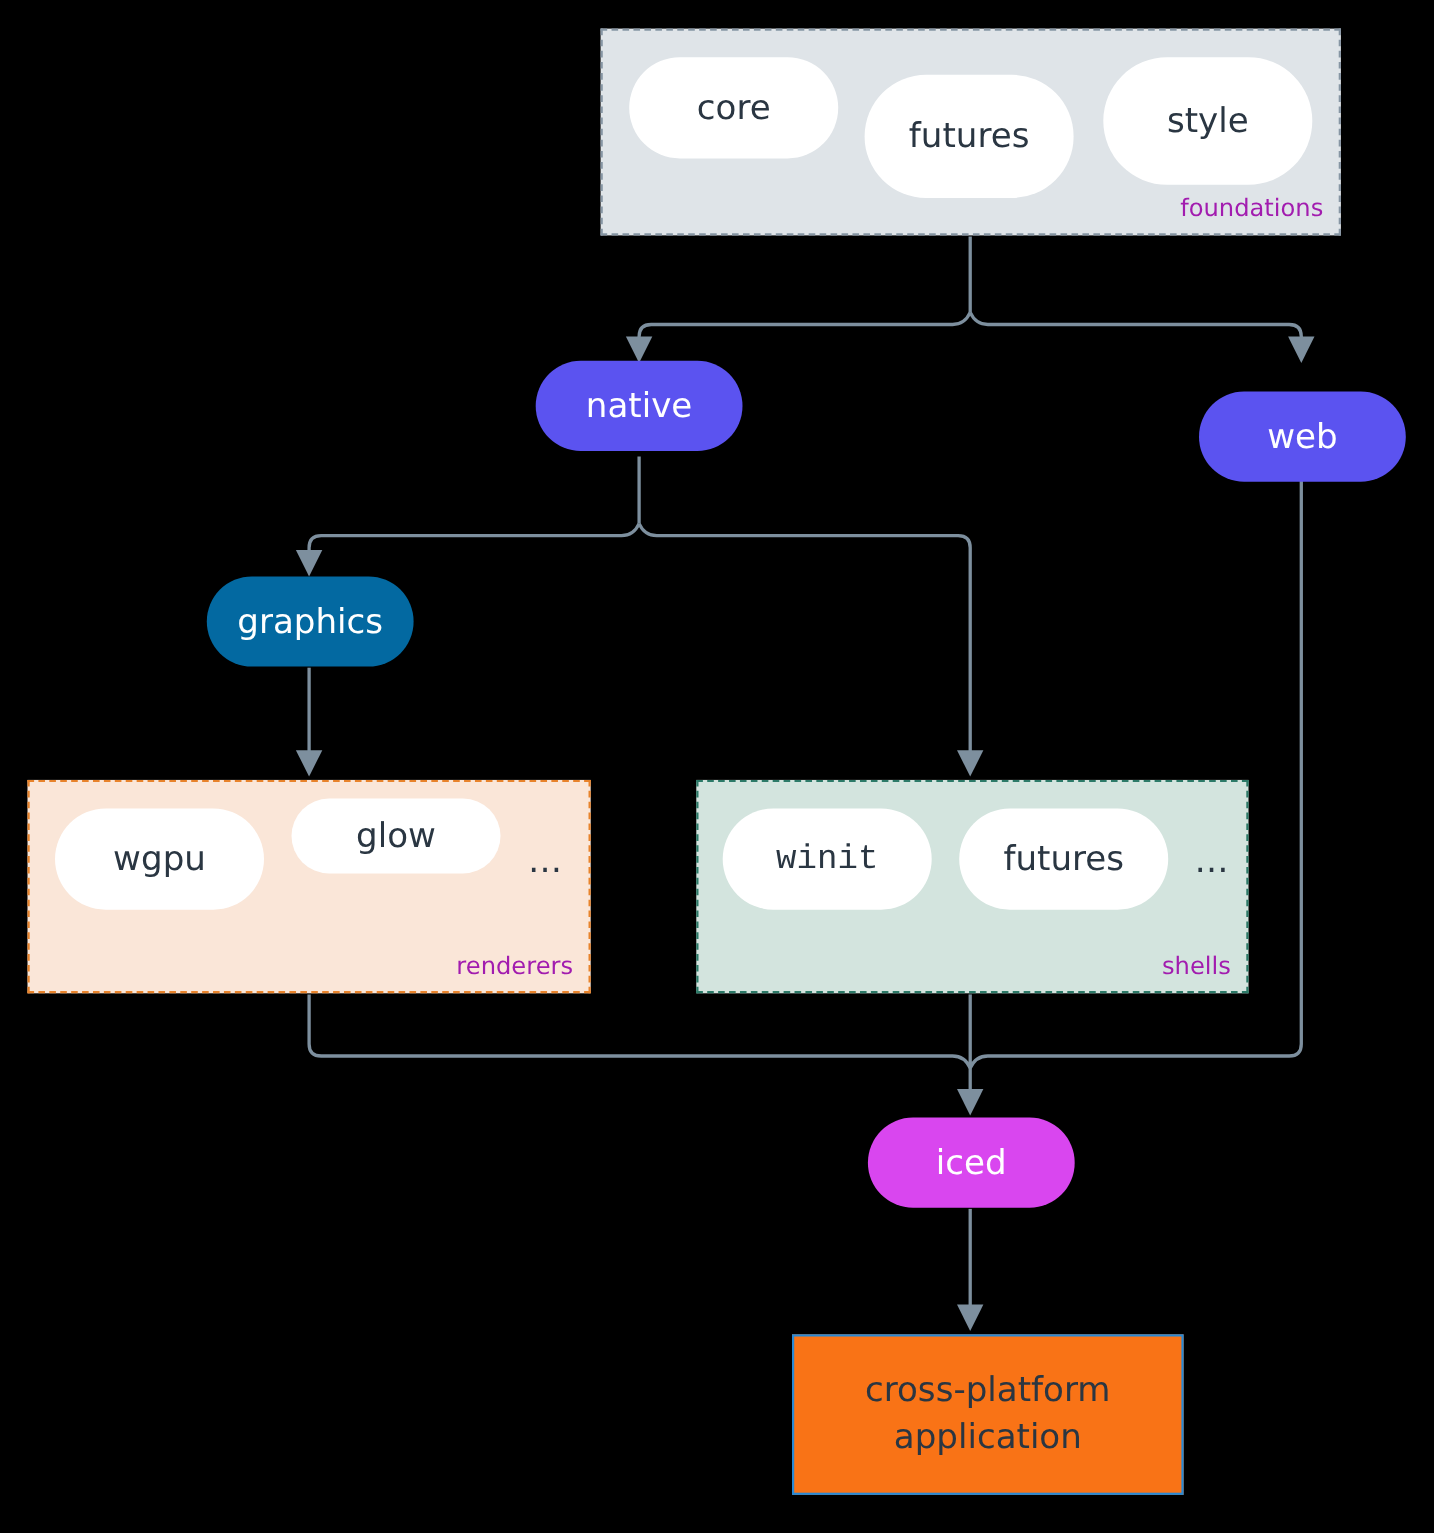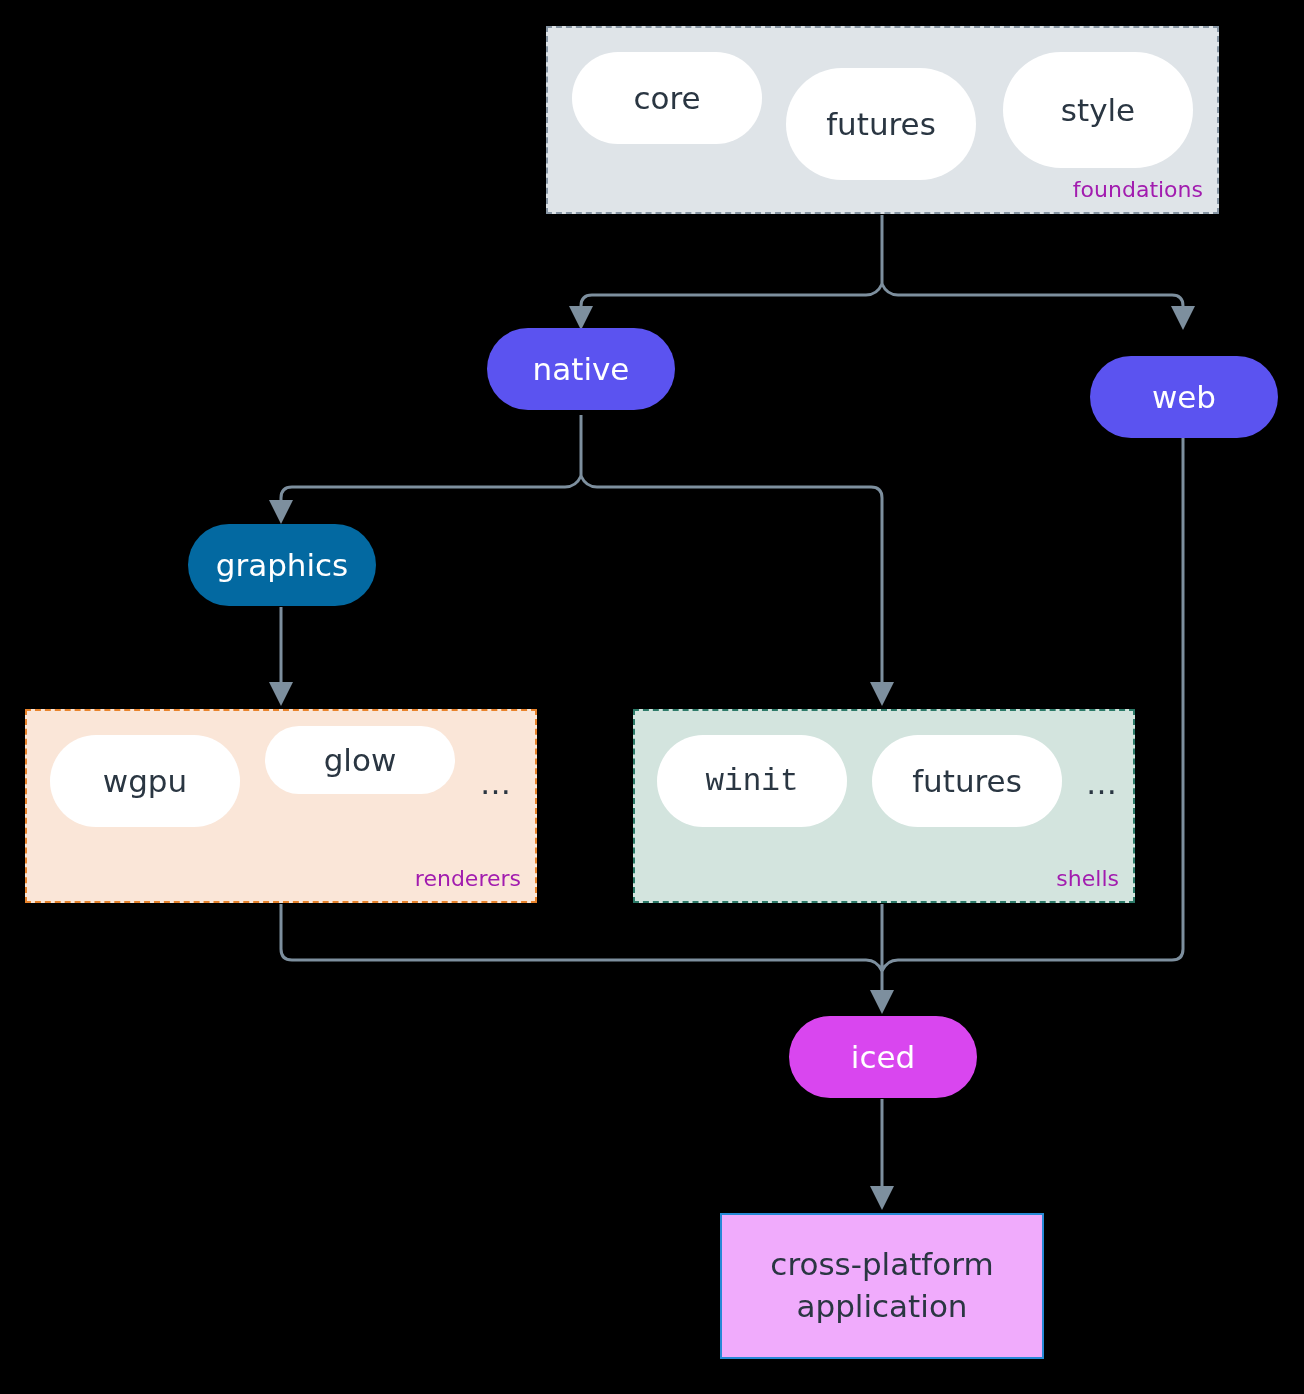--- a/index.html
+++ b/index.html
@@ -153,18 +153,18 @@
   </div>
   <div class="pill" style="left:657px; top:735px; width:190px; height:92px;font-family:Liberation Mono, monospace;">winit</div>
   <div class="pill" style="left:872px; top:735px; width:190px; height:92px;">futures</div>
   <div class="ellipsis" style="left:1086px; top:765px;">…</div>
 
   <div class="node" style="left:487px; top:328px; width:188px; height:82px; background:#5b53f0;">native</div>
   <div class="node" style="left:1090px; top:332px; width:188px; height:82px; background:#5b53f0;margin-top:24px;">web</div>
   <div class="node" style="left:188px; top:524px; width:188px; height:82px; background:#0369a1;">graphics</div>
   <div class="node" style="left:789px; top:1016px; width:188px; height:82px; background:#d946ef;">iced</div>
 
-  <div class="rect-node" style="left:720px; top:1213px; width:324px; height:146px; background:#f0abfc; border-color:#2789d5;">
+  <div class="rect-node" style="left:720px; top:1213px; width:356px; height:146px; background:#f97316; border-color:#2789d5;">
     <span>cross-platform</span>
     <span>application</span>
   </div>
 
 </div>
 
 </body></html>

